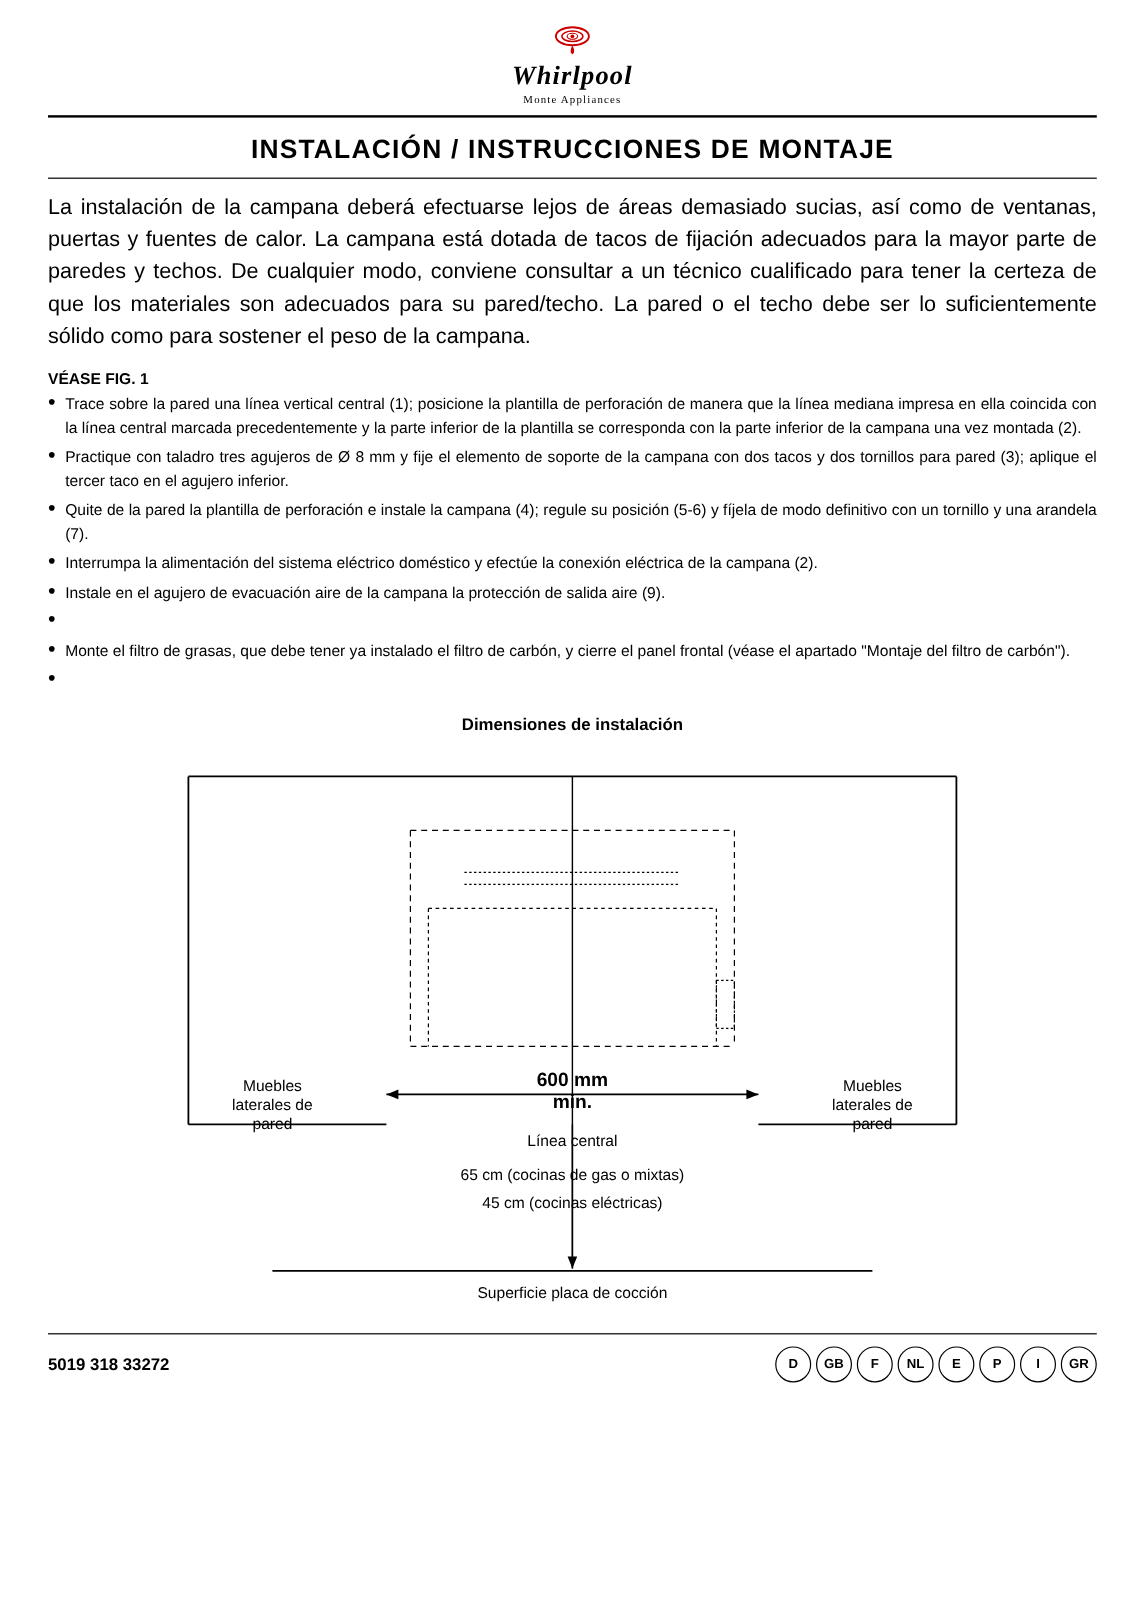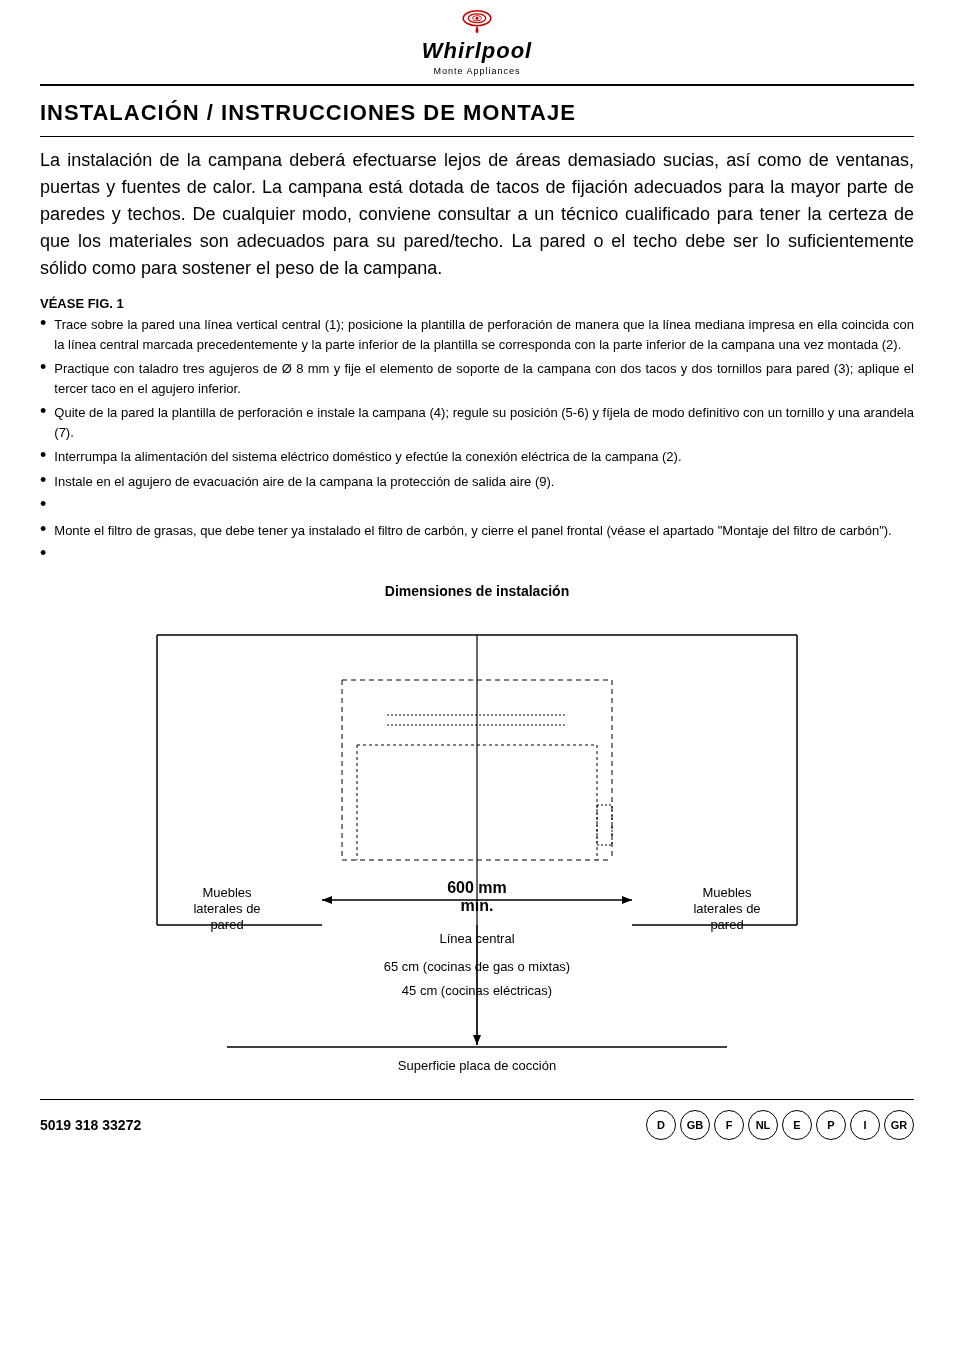--- a/index.html
+++ b/index.html
@@ -13,22 +13,23 @@
     }
     .page {
       width: 954px;
       min-height: 1346px;
       padding: 0 40px 20px 40px;
       position: relative;
     }
 
     
     .header {
-      padding: 8px 0 8px 0;
+      padding: 20px 0 8px 0;
       border-bottom: 2px solid #000;
+      font-family: Liberation Serif, serif;
     }
     .header-logo {
       display: flex;
       flex-direction: column;
       align-items: center;
       gap: 2px;
     }
     .logo-icon {
       width: 50px;
       height: 28px;
@@ -39,20 +40,21 @@
       font-weight: bold;
       letter-spacing: 1px;
     }
     .logo-sub {
       font-size: 9px;
       letter-spacing: 1px;
     }
 
     
     .title-section {
+      text-align: center;
       padding: 14px 0 10px 0;
       border-bottom: 1px solid #000;
     }
     .main-title {
       font-size: 22px;
       font-weight: 900;
       letter-spacing: 1px;
     }
 
     

